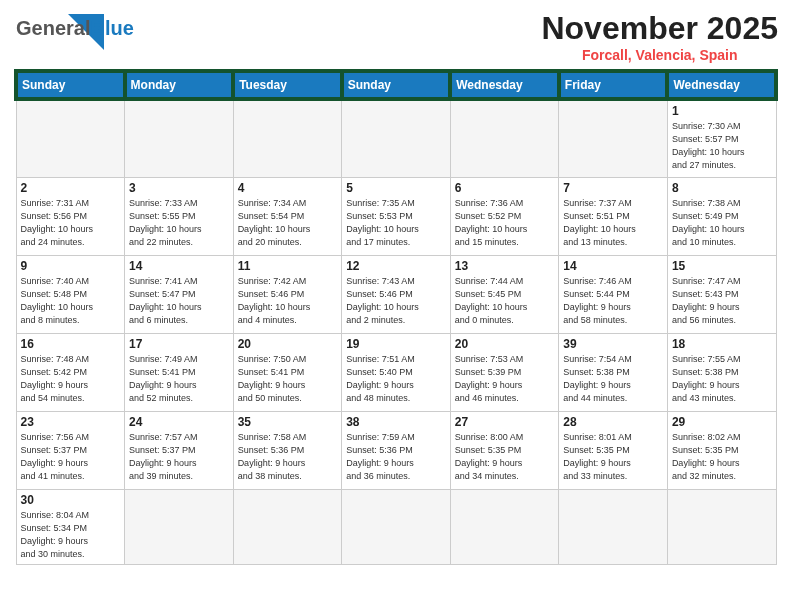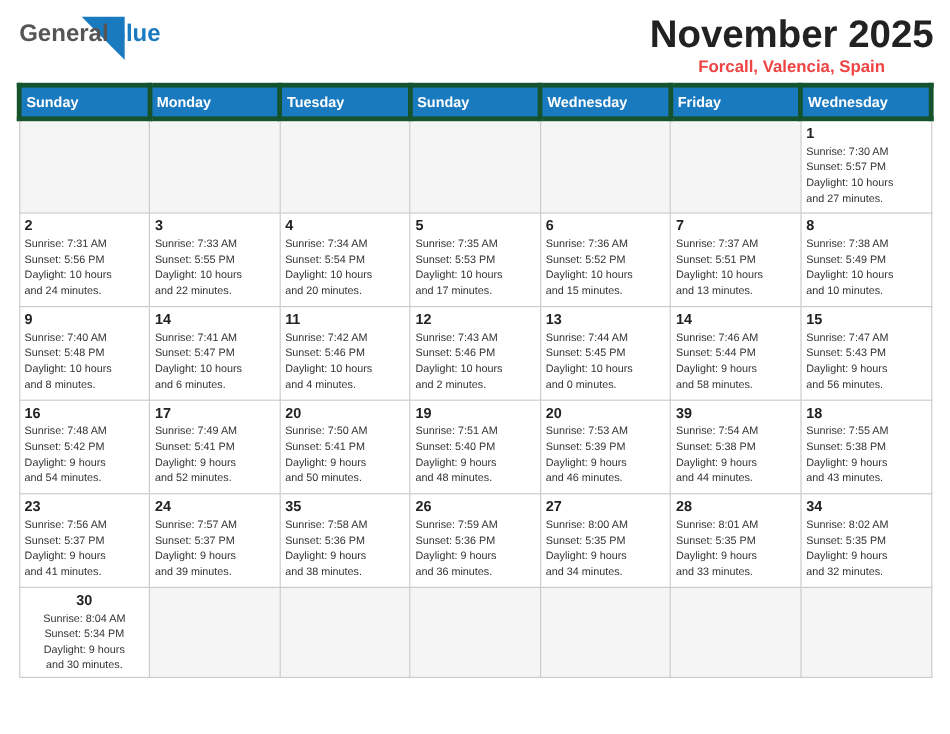--- a/index.html
+++ b/index.html
@@ -74,21 +74,20 @@
       display: block;
       margin-bottom: 2px;
     }
     .day-info {
       font-size: 9px;
       line-height: 1.45;
       color: #333;
     }
     .last-row td {
       height: 60px;
-      text-align: center;
     }
   </style>
 </head>
 <body>
 
 <div class="page">
   <div class="header">
 
     <div class="logo-area">
       <div style="position:relative; width:90px; height:48px;">
@@ -235,33 +234,33 @@
         </td>
         <td>
           <span class="day-number">24</span>
           <div class="day-info">Sunrise: 7:57 AM<br>Sunset: 5:37 PM<br>Daylight: 9 hours<br>and 39 minutes.</div>
         </td>
         <td>
           <span class="day-number">35</span>
           <div class="day-info">Sunrise: 7:58 AM<br>Sunset: 5:36 PM<br>Daylight: 9 hours<br>and 38 minutes.</div>
         </td>
         <td>
-          <span class="day-number">26</span>
+          <span class="day-number">38</span>
           <div class="day-info">Sunrise: 7:59 AM<br>Sunset: 5:36 PM<br>Daylight: 9 hours<br>and 36 minutes.</div>
         </td>
         <td>
           <span class="day-number">27</span>
           <div class="day-info">Sunrise: 8:00 AM<br>Sunset: 5:35 PM<br>Daylight: 9 hours<br>and 34 minutes.</div>
         </td>
         <td>
           <span class="day-number">28</span>
           <div class="day-info">Sunrise: 8:01 AM<br>Sunset: 5:35 PM<br>Daylight: 9 hours<br>and 33 minutes.</div>
         </td>
         <td>
-          <span class="day-number">34</span>
+          <span class="day-number">29</span>
           <div class="day-info">Sunrise: 8:02 AM<br>Sunset: 5:35 PM<br>Daylight: 9 hours<br>and 32 minutes.</div>
         </td>
       </tr>
 
       <tr class="last-row">
         <td>
           <span class="day-number">30</span>
           <div class="day-info">Sunrise: 8:04 AM<br>Sunset: 5:34 PM<br>Daylight: 9 hours<br>and 30 minutes.</div>
         </td>
         <td class="empty"></td>

